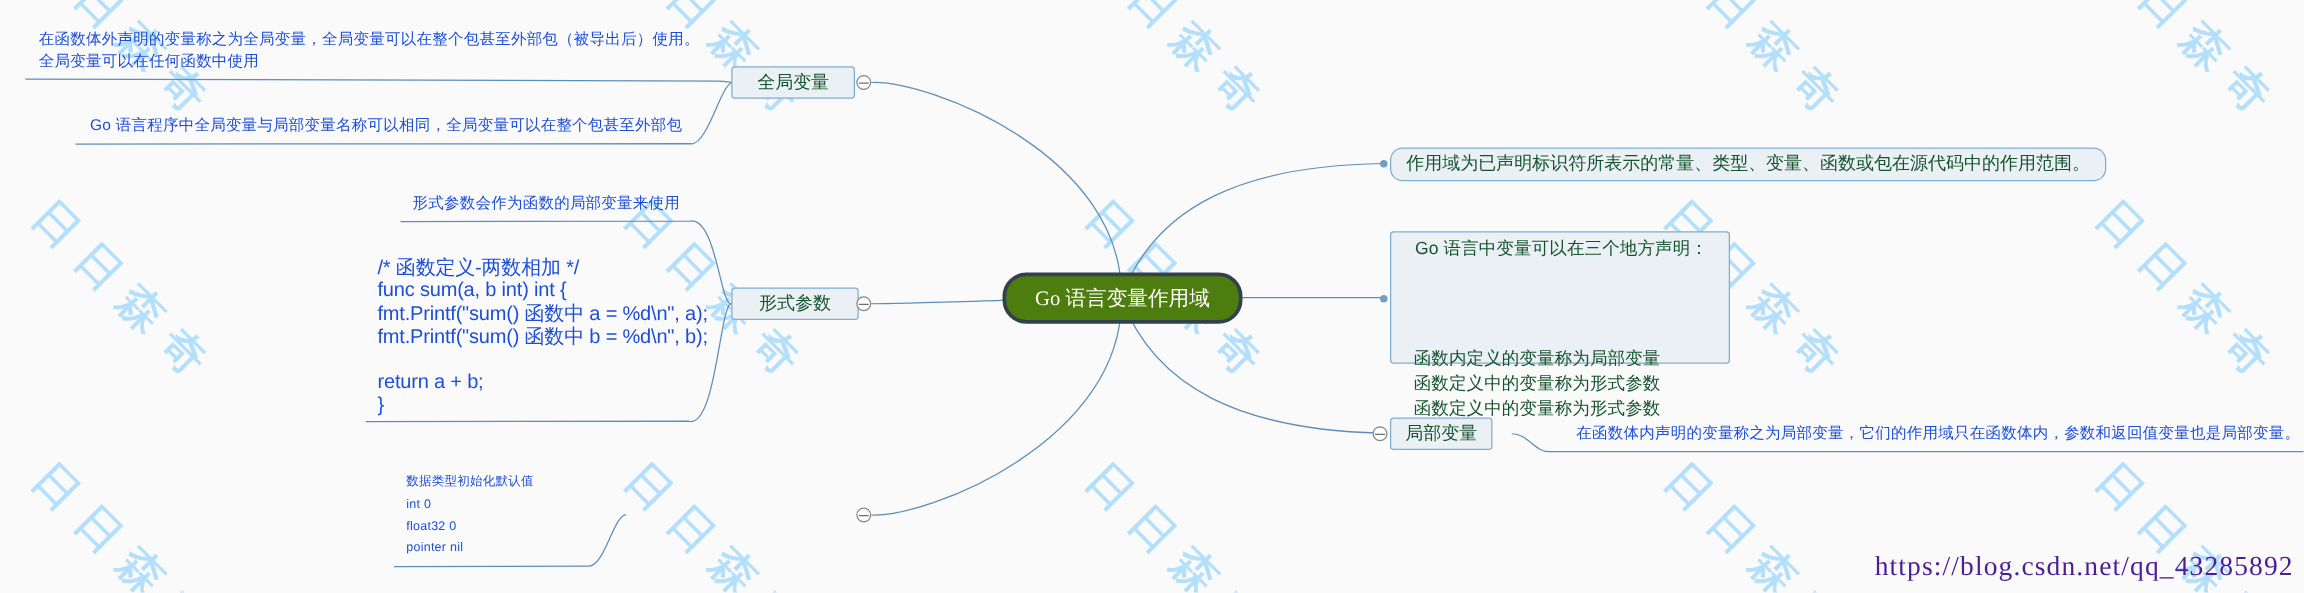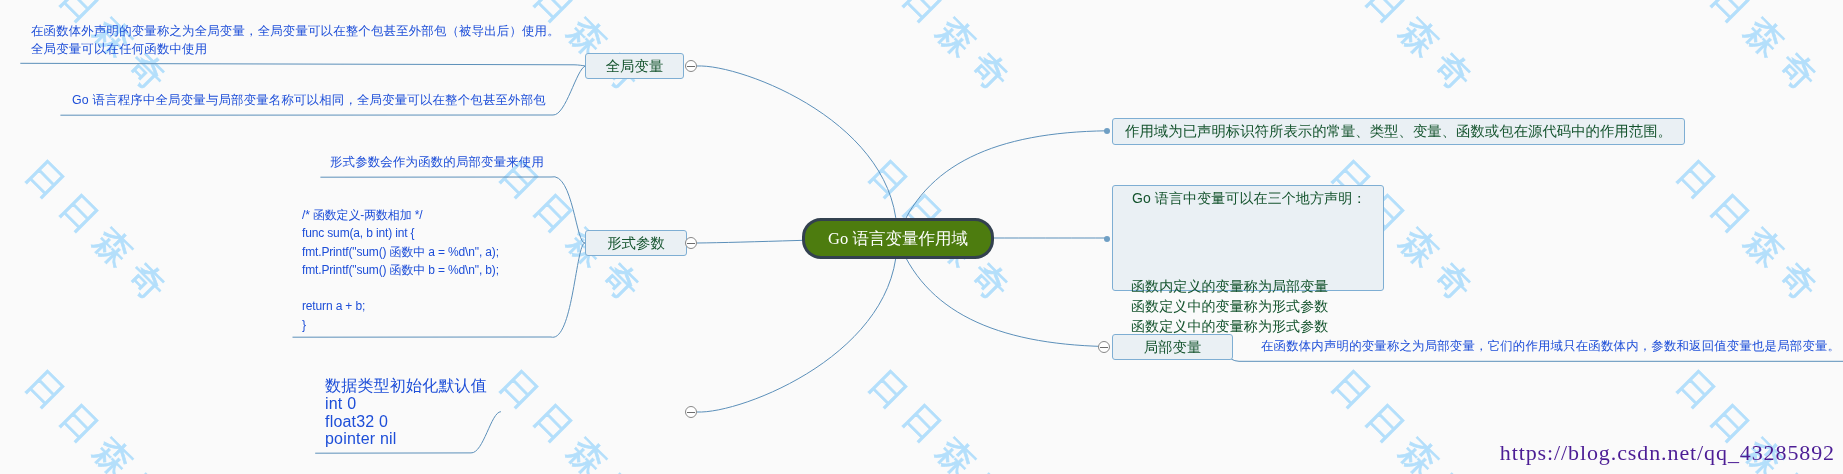--- a/index.html
+++ b/index.html
@@ -109,51 +109,51 @@
     <span>形式参数</span>
   </div>
   <div class="circ" style="left:685px;top:237px;">
       <i></i>
     </div>
 
   <div class="circ" style="left:685px;top:406px;">
       <i></i>
     </div>
 
-  <div class="node" style="left:1112px;top:118px;width:573px;height:27px;">
+  <div class="node" style="left:1112px;top:118px;width:573px;height:27px;border-radius:10px;">
     <span>作用域为已声明标识符所表示的常量、类型、变量、函数或包在源代码中的作用范围。</span>
   </div>
   <div class="dot" style="left:1103.8px;top:127.8px;width:6.4px;height:6.4px;"></div>
 
   <div class="node" id="declarebox" style="left:1112px;top:185px;width:272px;height:106px;display:block;position:absolute;">
     <div class="dbtitle">Go 语言中变量可以在三个地方声明：</div>
     <div class="dbline">函数内定义的变量称为局部变量</div>
     <div class="dbline">函数定义中的变量称为形式参数</div>
     <div class="dbline">函数定义中的变量称为形式参数</div>
   </div>
   <div class="dot" style="left:1103.8px;top:235.8px;width:6.4px;height:6.4px;"></div>
 
-  <div class="node" style="left:1112px;top:334px;width:121px;height:26px;">
+  <div class="node" style="left:1112px;top:334px;width:82px;height:26px;">
     <span>局部变量</span>
   </div>
   <div class="circ" style="left:1098px;top:341px;">
       <i></i>
     </div>
 
   <div class="note" style="left:31px;top:23px;font-size:12.4px;letter-spacing:0.2px;line-height:17.5px;">在函数体外声明的变量称之为全局变量，全局变量可以在整个包甚至外部包（被导出后）使用。
 全局变量可以在任何函数中使用</div>
   <div class="note" style="left:72px;top:92px;font-size:12.4px;letter-spacing:0.2px;line-height:17.5px;">Go 语言程序中全局变量与局部变量名称可以相同，全局变量可以在整个包甚至外部包</div>
   <div class="note" style="left:330px;top:154px;font-size:12.4px;letter-spacing:0.2px;line-height:17.5px;">形式参数会作为函数的局部变量来使用</div>
-  <div class="note" style="left:302px;top:206px;font-size:12px;letter-spacing:-0.15px;line-height:18.3px;">/* 函数定义-两数相加 */
+  <div class="note" style="left:302px;top:206px;font-size:16px;letter-spacing:-0.15px;line-height:18.3px;">/* 函数定义-两数相加 */
 func sum(a, b int) int {
 fmt.Printf("sum() 函数中 a = %d\n", a);
 fmt.Printf("sum() 函数中 b = %d\n", b);
 
 return a + b;
 }</div>
-  <div class="note" style="left:325px;top:377px;font-size:16px;letter-spacing:0.2px;line-height:17.8px;">数据类型初始化默认值
+  <div class="note" style="left:325px;top:377px;font-size:10px;letter-spacing:0.2px;line-height:17.8px;">数据类型初始化默认值
 int 0
 float32 0
 pointer nil</div>
   <div class="note" style="left:1261px;top:338px;font-size:12.4px;letter-spacing:0.2px;line-height:17.5px;">在函数体内声明的变量称之为局部变量，它们的作用域只在函数体内，参数和返回值变量也是局部变量。</div>
 
   <div id="srcurl">https://blog.csdn.net/qq_43285892</div>
 </div>
 
 </body></html>

